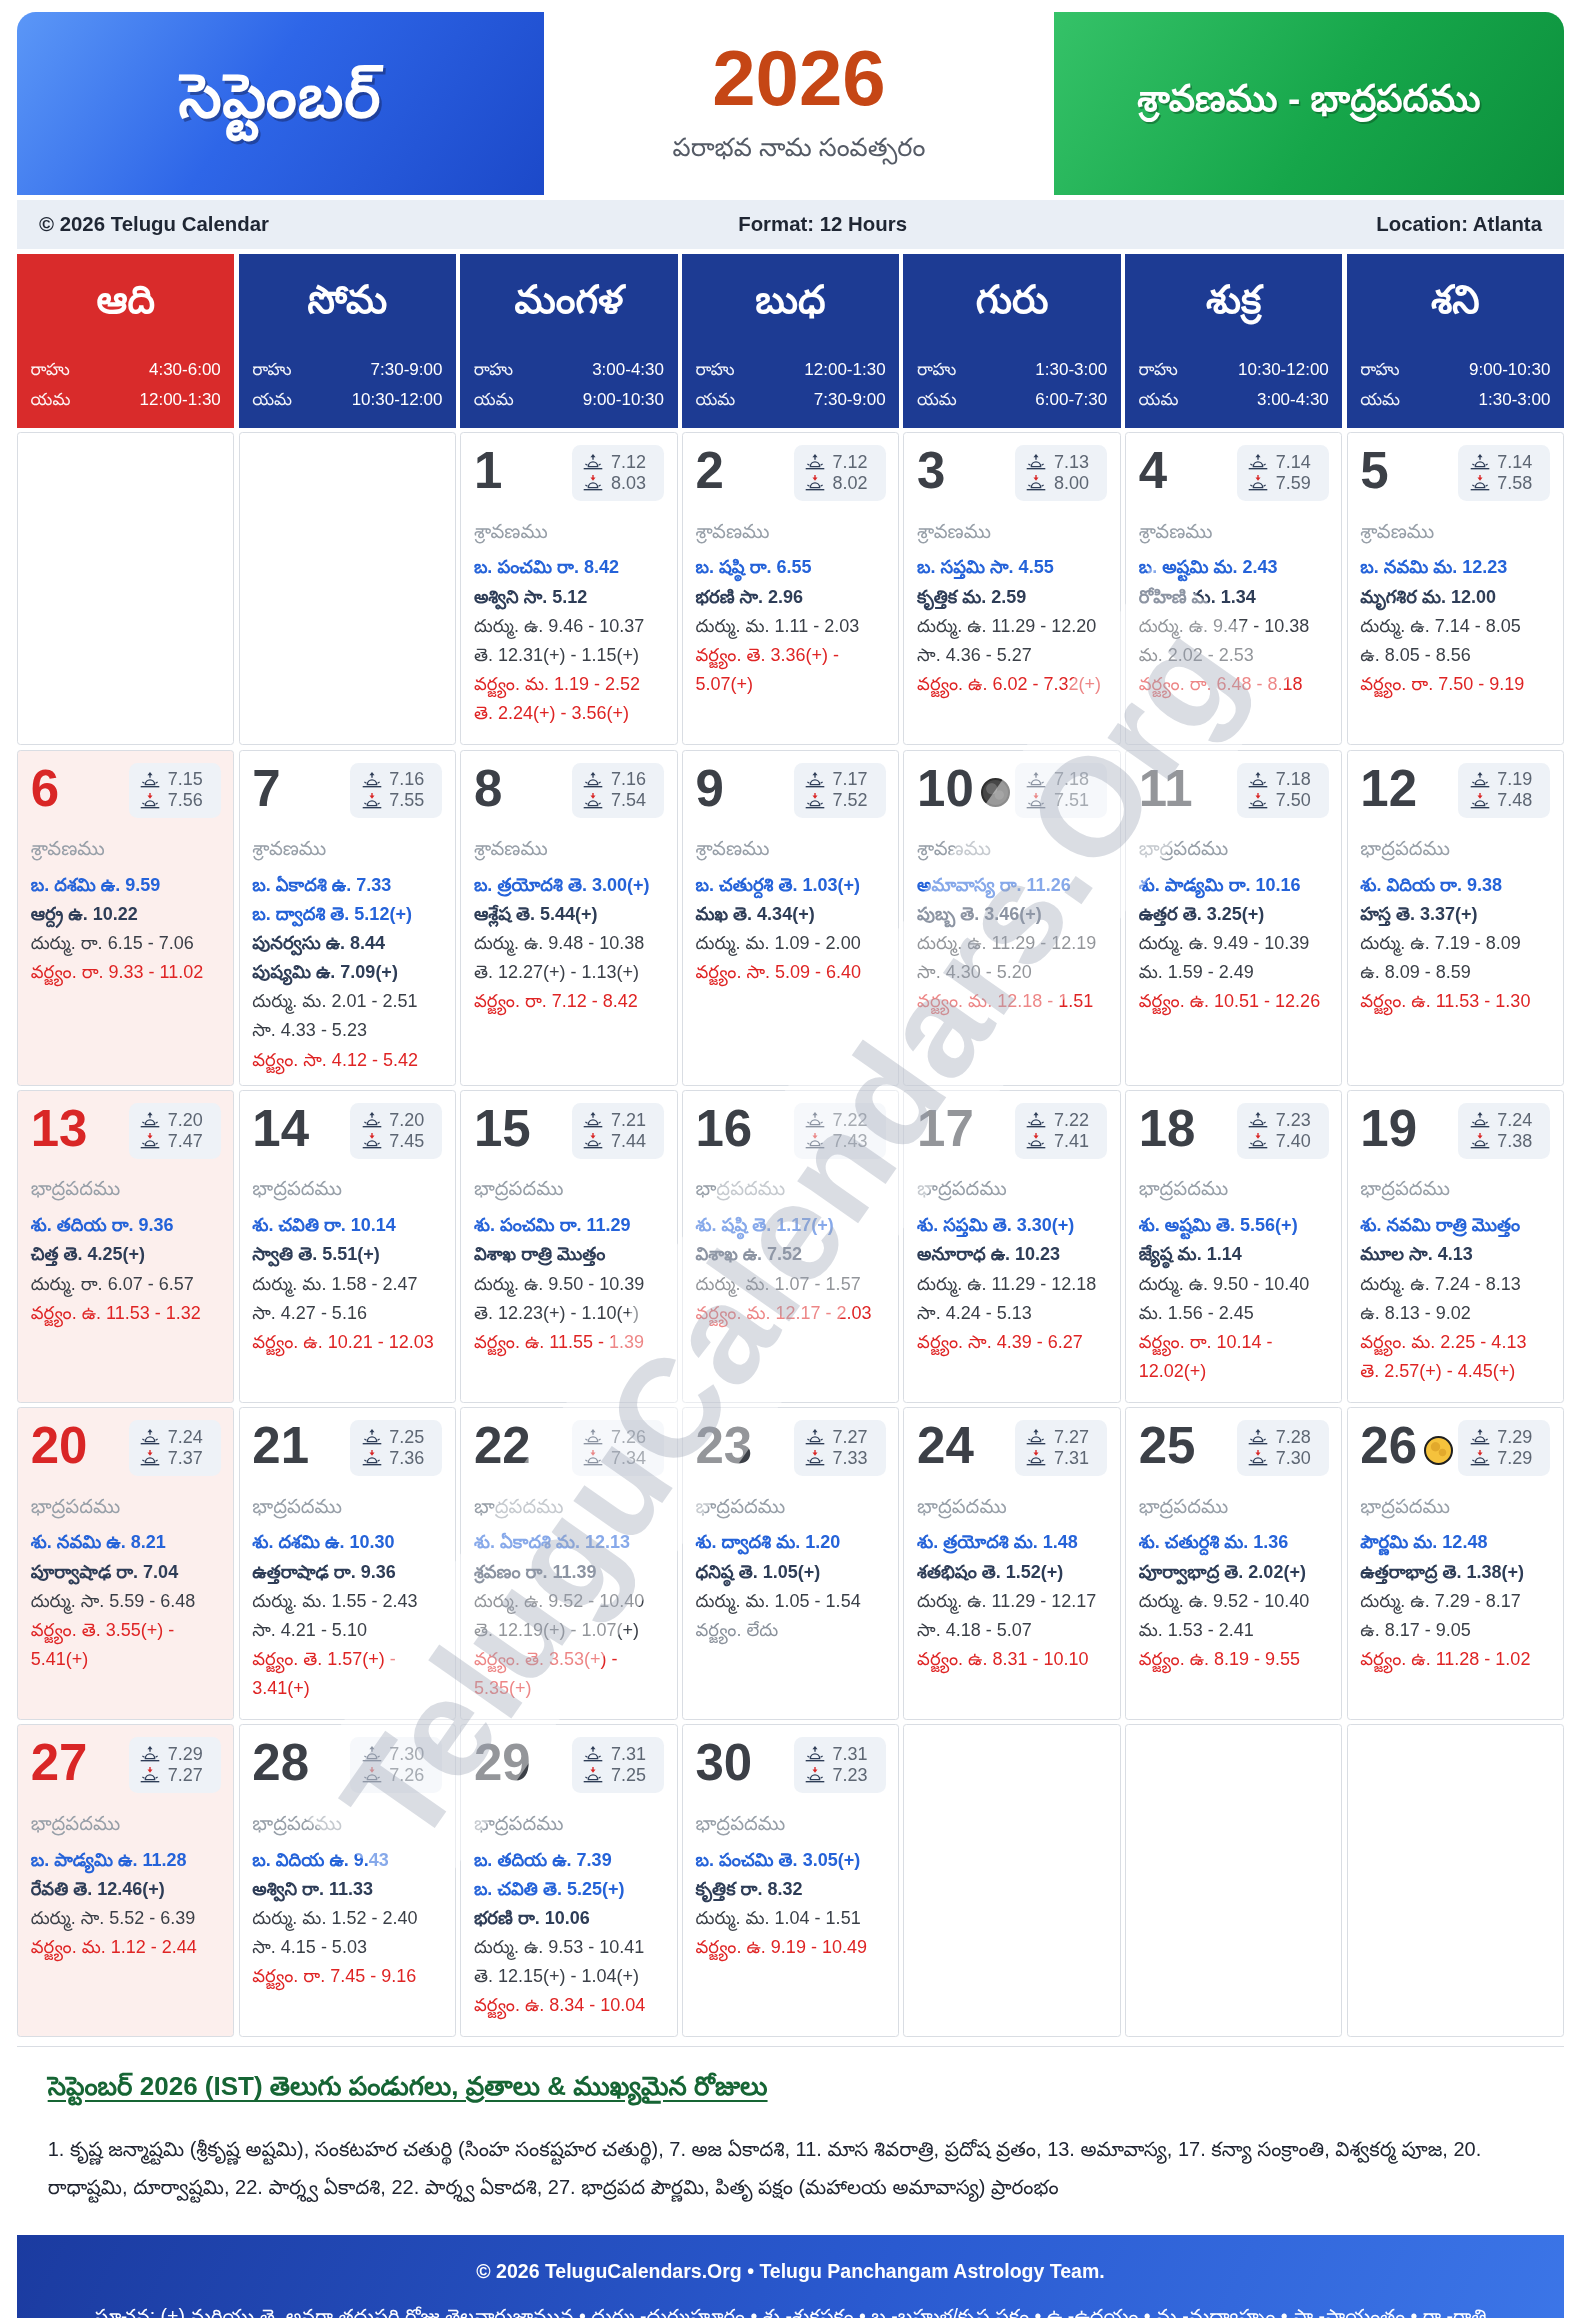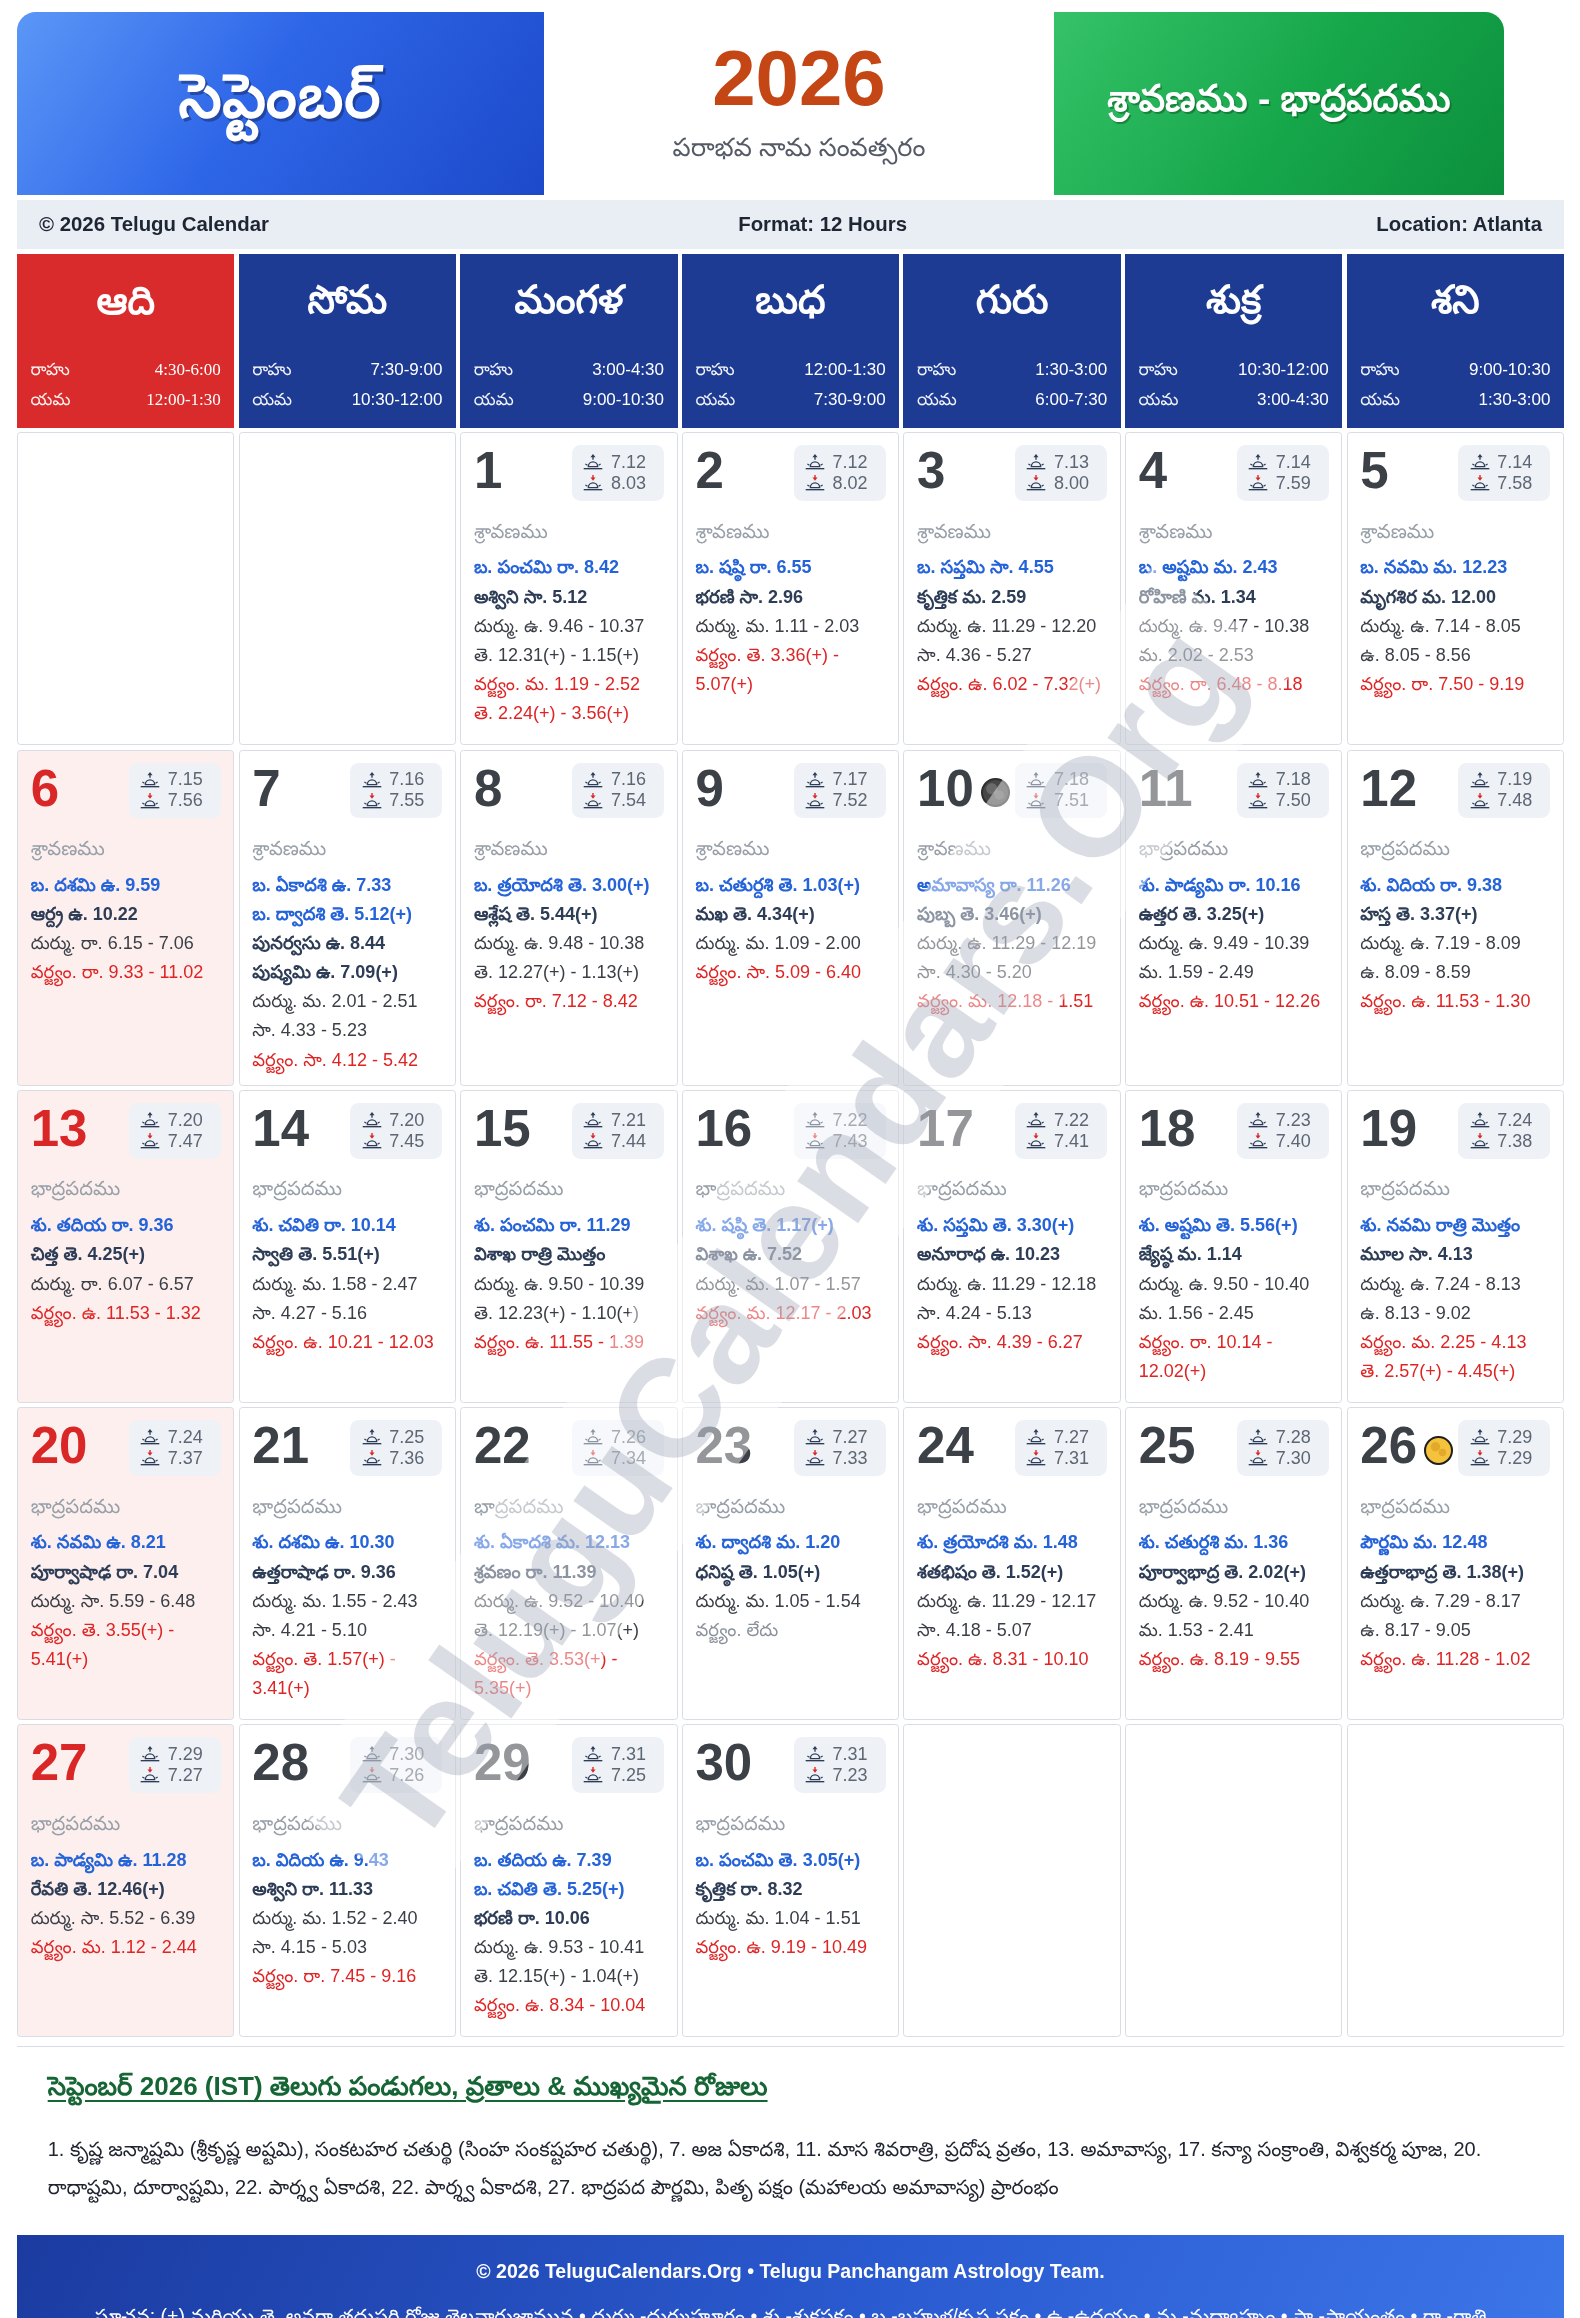--- a/index.html
+++ b/index.html
@@ -21,39 +21,39 @@
   }
   .hd-month .month-txt {
     color:#fff; font-size:61px; font-weight:800; letter-spacing:0.8px;
     text-shadow: 2.5px 2.5px 0 rgba(20,30,80,.45);
     transform: skewX(-4deg);
   }
   .hd-center { width:510px; background:#ffffff; }
   .hd-center .year-txt { color:#c54615; font-size:78px; font-weight:800; line-height:1; }
   .hd-center .yearname-txt { color:#555b66; font-size:25.5px; margin-top:15.3px; }
   .hd-lunar {
-    width:450px; border-radius:0 18.7px 0 0;
+    width:510px; border-radius:0 18.7px 0 0;
     background: linear-gradient(125deg,#35c268 0%, #16a64a 55%, #0c8f3c 100%);
   }
   .hd-lunar .lunar-txt { color:#fff; font-size:37px; font-weight:800; text-shadow:1.7px 1.7px 0 rgba(10,60,25,.4); }
 
   
   .meta-bar {
     margin-top:5.1px; background:#e9eef5; height:49px;
     display:flex; align-items:center; justify-content:space-between;
     padding:0 22px; font-size:20.4px; font-weight:700; color:#1f2633;
   }
 
   
   .wh-row { display:grid; grid-template-columns:repeat(7,1fr); gap:4.2px; margin-top:5.1px; }
   .wh-cell {
     background:#1d3b93; color:#fff; height:174px;
     display:flex; flex-direction:column; padding:12px 13.6px 13.6px 13.6px;
   }
-  .wh-cell.sunday { background:#d92b2b;font-family:Liberation Serif, serif; }
+  .wh-cell.sunday { background:#d92b2b; }
   .wh-name { font-size:39px; font-weight:800; text-align:center; margin-top:12px; flex:1; }
   .wh-trow { display:flex; justify-content:space-between; font-size:17px; line-height:1.75;gap:11px; }
   .wh-trow .lbl { opacity:.95; }
 
   
   .grid-wrap { position:relative; margin-top:4.2px; }
   .grid { display:grid; grid-template-columns:repeat(7,1fr); gap:4.2px; position:relative; z-index:1; }
   .cell {
     background:#fff; border:0.8px solid #d9dde3; border-radius:3.4px;
     min-height:313px; padding:12px 12.7px 10.2px 12.7px; position:relative;

